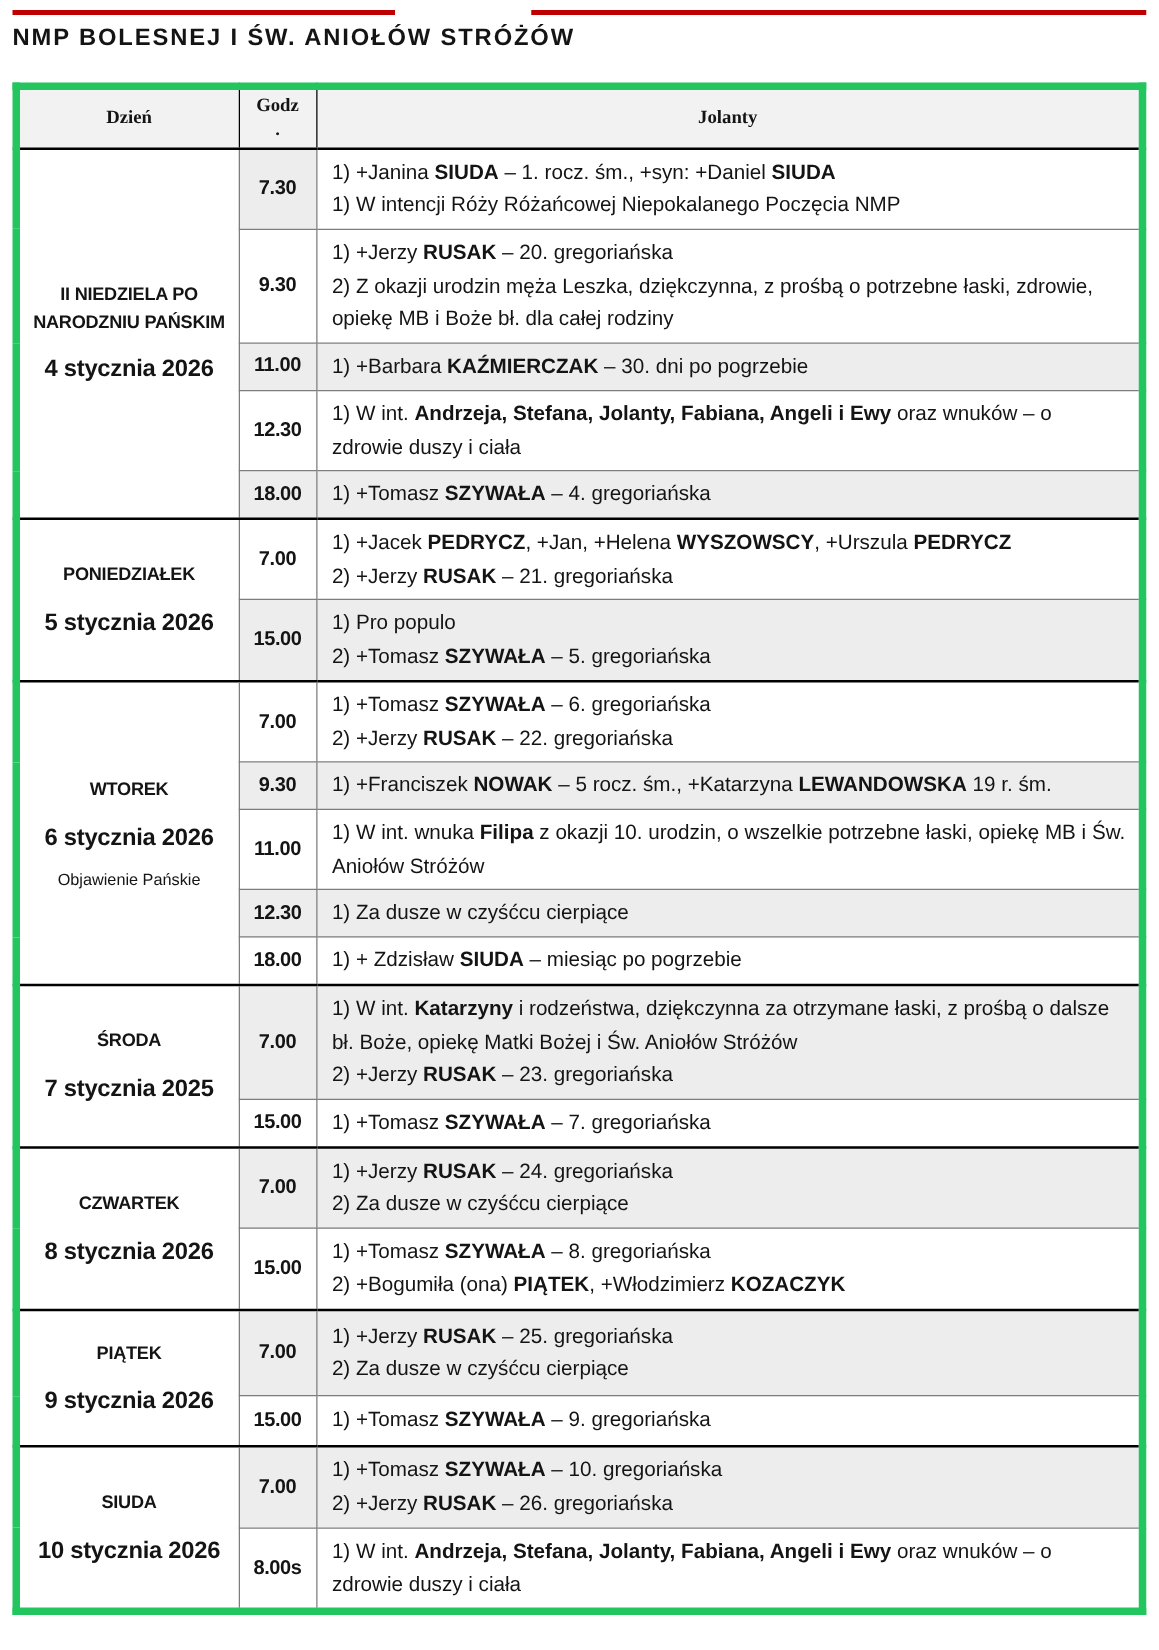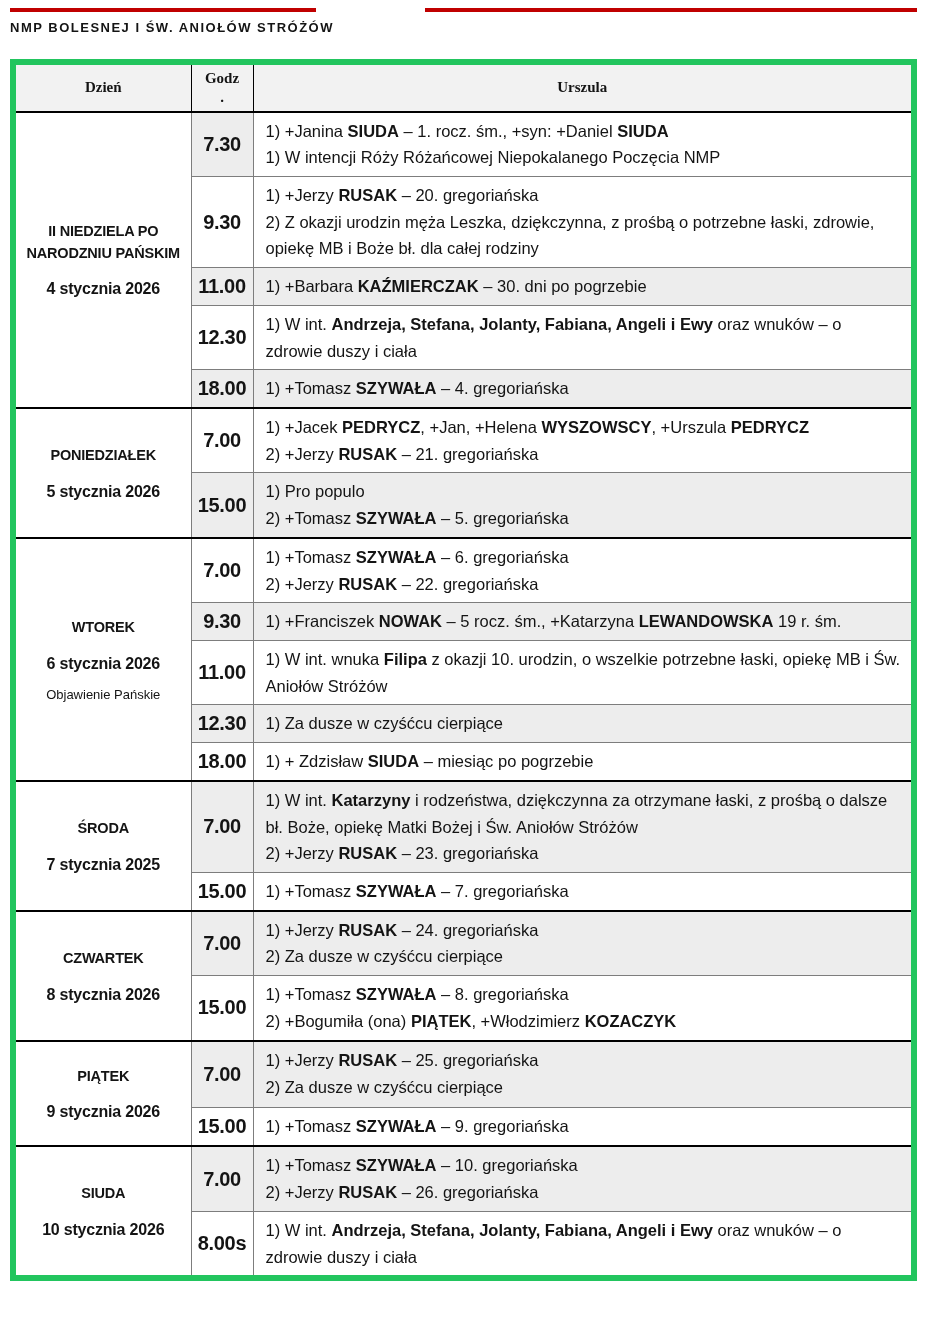--- a/index.html
+++ b/index.html
@@ -31,21 +31,21 @@
     margin:0 0 7px 0;
     font-size:30px;
     font-weight:700;
     line-height:1.12;
     letter-spacing:-0.5px;
     white-space:nowrap;
   }
   .mast-right .mast-title{text-align:right;}
   .redline{height:4px;background:var(--accent);margin:0 0 8px 0;}
   .mast-sub{
-    font-size:13px;
+    font-size:19px;
     font-weight:700;
     white-space:nowrap;
     letter-spacing:1.5px;
   }
   .mast-right .mast-sub{letter-spacing:2.1px;}
 
   
   table.intentions{
     width:907px;
     border-collapse:collapse;
@@ -79,33 +79,33 @@
     padding:24px 10px;
   }
   .day-name{
     font-weight:700;
     font-size:14.5px;
     line-height:1.5;
     letter-spacing:-0.2px;
   }
   .day-date{
     font-weight:700;
-    font-size:16px;
+    font-size:19px;
     margin-top:16px;
     letter-spacing:-0.2px;
   }
   .day-note{
     font-size:13px;
     font-weight:400;
     margin-top:14px;
   }
   td.time-cell{
     text-align:center;
     font-weight:700;
-    font-size:20px;
+    font-size:16px;
     letter-spacing:-0.3px;
     padding:4px 2px;
   }
   td.int-cell{
     padding:5px 10px 5px 12px;
     font-size:16.5px;
   }
   .int-line{line-height:1.62;}
   .int-line b{font-weight:700;}
 </style>
@@ -128,21 +128,21 @@
     <colgroup>
       <col style="width:178px">
       <col style="width:62px">
       <col>
     </colgroup>
     <thead>
       <tr>
         <th>Dzień</th>
         <th>Godz
 .</th>
-        <th>Urszula</th>
+        <th>Jolanty</th>
       </tr>
     </thead>
     <tbody id="intentions-body">
         <tr class="day-start">
           <td class="day-cell" rowspan="5">
             <div class="day-name">II NIEDZIELA PO NARODZNIU PAŃSKIM</div>
             <div class="day-date">4 stycznia 2026</div>
           </td>
           <td class="time-cell shade">7.30</td>
           <td class="int-cell">

